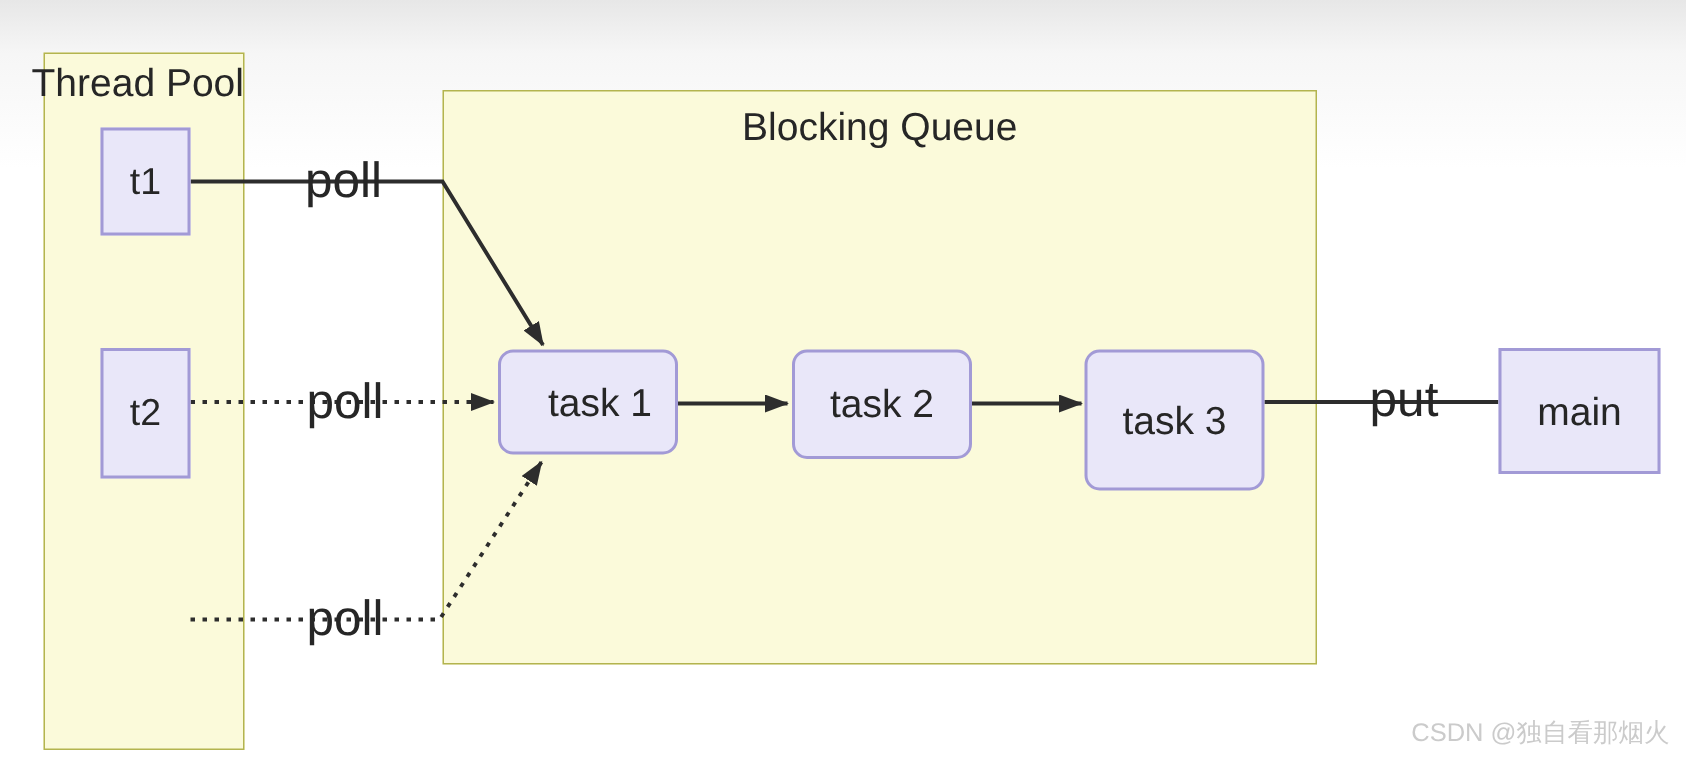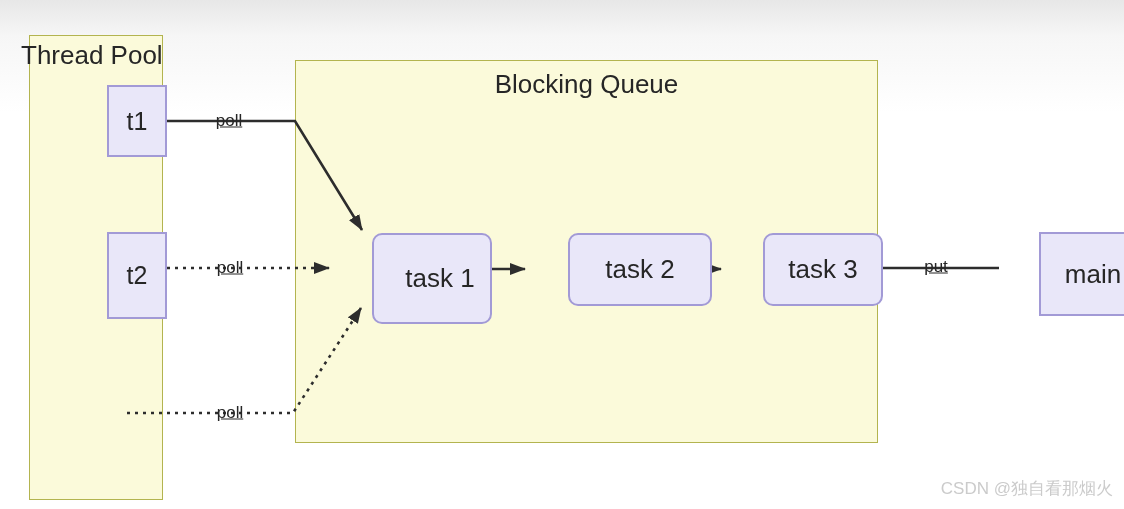--- a/index.html
+++ b/index.html
@@ -23,37 +23,35 @@
   .edge.dashed{stroke-dasharray:3 5;}
   .arrow-head{fill:var(--connector,#2d2d2d);}
   .node{
     position:absolute;
     background:var(--node-fill,#e9e7f9);
     border:2px solid var(--node-border,#a29ad6);
     box-sizing:border-box;
     display:flex;align-items:center;justify-content:center;
     font-size:25px;
     z-index:3;
-    margin-left:40px;
   }
   .node.rounded{border-radius:10px;font-size:26px;}
   .container-title{
     position:absolute;
     font-size:26px;
     z-index:4;
     white-space:nowrap;
   }
   .edge-label{
     position:absolute;
     transform:translate(-50%,-50%);
-    font-size:17px;
+    font-size:33px;
     line-height:1;
     z-index:4;
     white-space:nowrap;
-    text-decoration:underline;
   }
   .watermark{
     position:absolute;
     right:11px;bottom:9px;
     font-size:17px;
     color:var(--watermark,#cbcbcb);
     z-index:4;
     white-space:nowrap;
   }
 </style>
@@ -79,27 +77,27 @@
     <path class="edge" d="M843,268 L999,268"></path>
   </svg>
 
   <div class="node" style="left:67px;top:85px;width:60px;height:72px;">
     <span>t1</span>
   </div>
   <div class="node" style="left:67px;top:232px;width:60px;height:87px;">
     <span>t2</span>
   </div>
 
-  <div class="node rounded" style="left:332px;top:233px;width:120px;height:91px;padding-left:16px;">
+  <div class="node rounded" style="left:332px;top:233px;width:120px;height:70px;padding-left:16px;">
     <span>task 1</span>
   </div>
-  <div class="node rounded" style="left:528px;top:233px;width:144px;height:73px;">
+  <div class="node rounded" style="left:528px;top:233px;width:120px;height:73px;">
     <span>task 2</span>
   </div>
-  <div class="node rounded" style="left:723px;top:233px;width:120px;height:73px;">
+  <div class="node rounded" style="left:723px;top:233px;width:120px;height:94px;">
     <span>task 3</span>
   </div>
 
   <div class="node" style="left:999px;top:232px;width:108px;height:84px;font-size:26px;">
     <span>main</span>
   </div>
 
   <div class="container-title" style="left:295px;top:69px;width:583px;text-align:center;">Blocking Queue</div>
   <div class="container-title" style="left:21px;top:40px;">Thread Pool</div>
 

